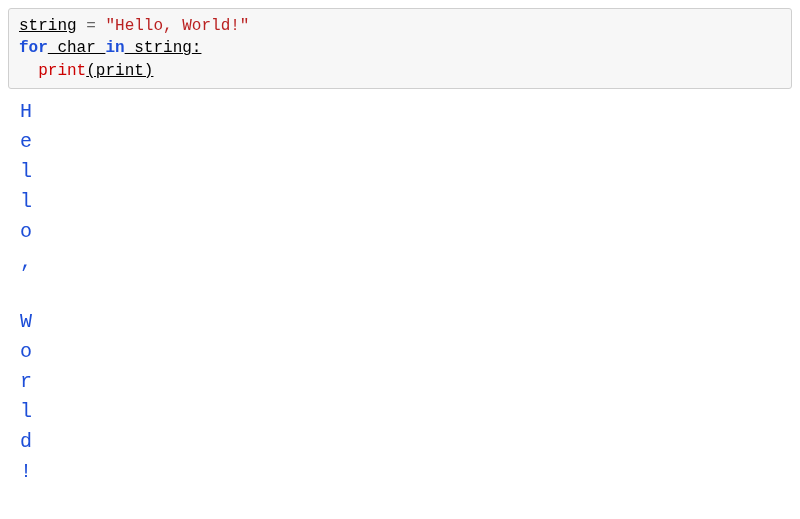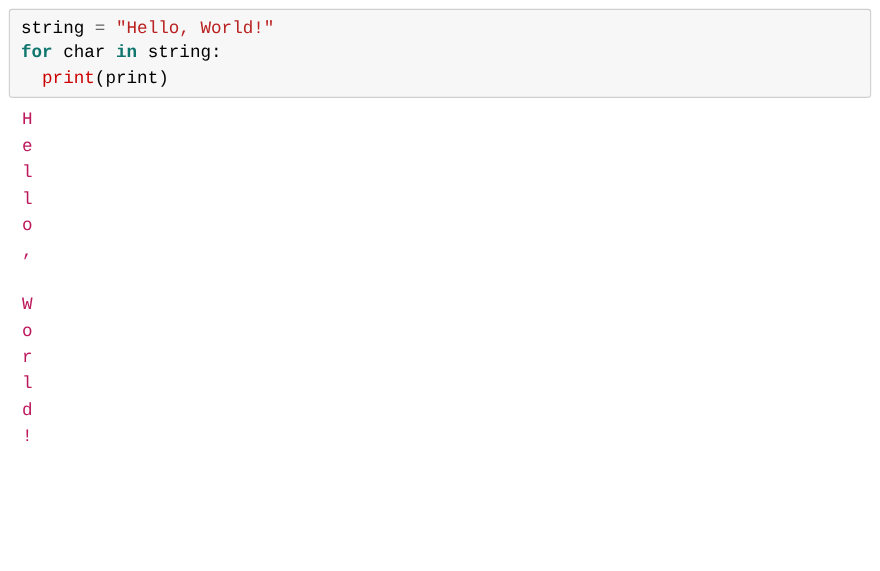--- a/index.html
+++ b/index.html
@@ -16,31 +16,31 @@
     .code-block {
       background: #f7f7f7;
       border: 1px solid #cfcfcf;
       border-radius: 3px;
       padding: 6px 10px;
       font-size: 16px;
       line-height: 1.4;
       white-space: pre;
       color: #000000;
     }
-    .kw { color: #0f766e; font-weight: bold; }
+    .kw { color: #1d4ed8; font-weight: bold; }
     .op { color: #666666; }
     .str { color: #ba2121; }
     .builtin { color: #cc0000; }
-    .name { color: #000000; }
+    .name { color: #000000; text-decoration: underline; }
     .output-block {
       padding: 8px 12px 0 12px;
-      font-size: 16px;
+      font-size: 20px;
       line-height: 1.5;
       white-space: pre;
-      color: #be185d;
+      color: #1d4ed8;
       letter-spacing: 0.5px;
     }
   </style>
 </head>
 <body>
 
 <div class="code-block"><span><span class="name">string</span><span class="op"> = </span><span class="str">"Hello, World!"</span></span>
 <span><span class="kw">for</span><span class="name"> char </span><span class="kw">in</span><span class="name"> string</span><span class="name">:</span></span>
 <span><span>  </span><span class="builtin">print</span><span class="name">(print)</span></span></div>
 

